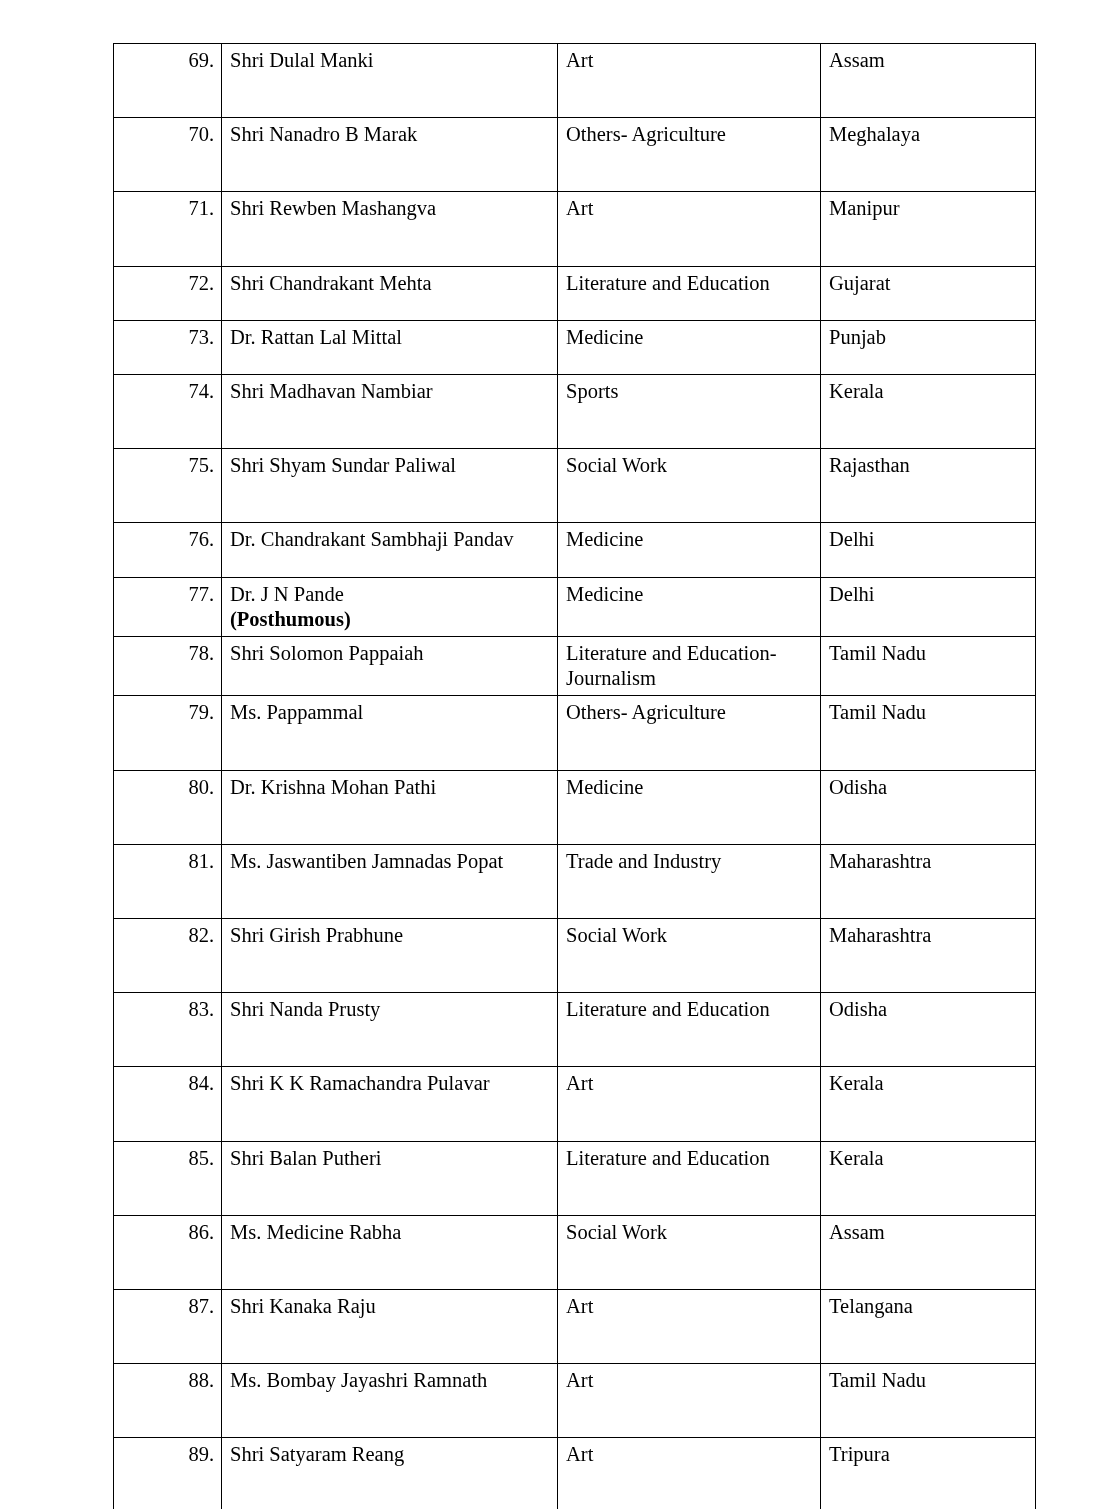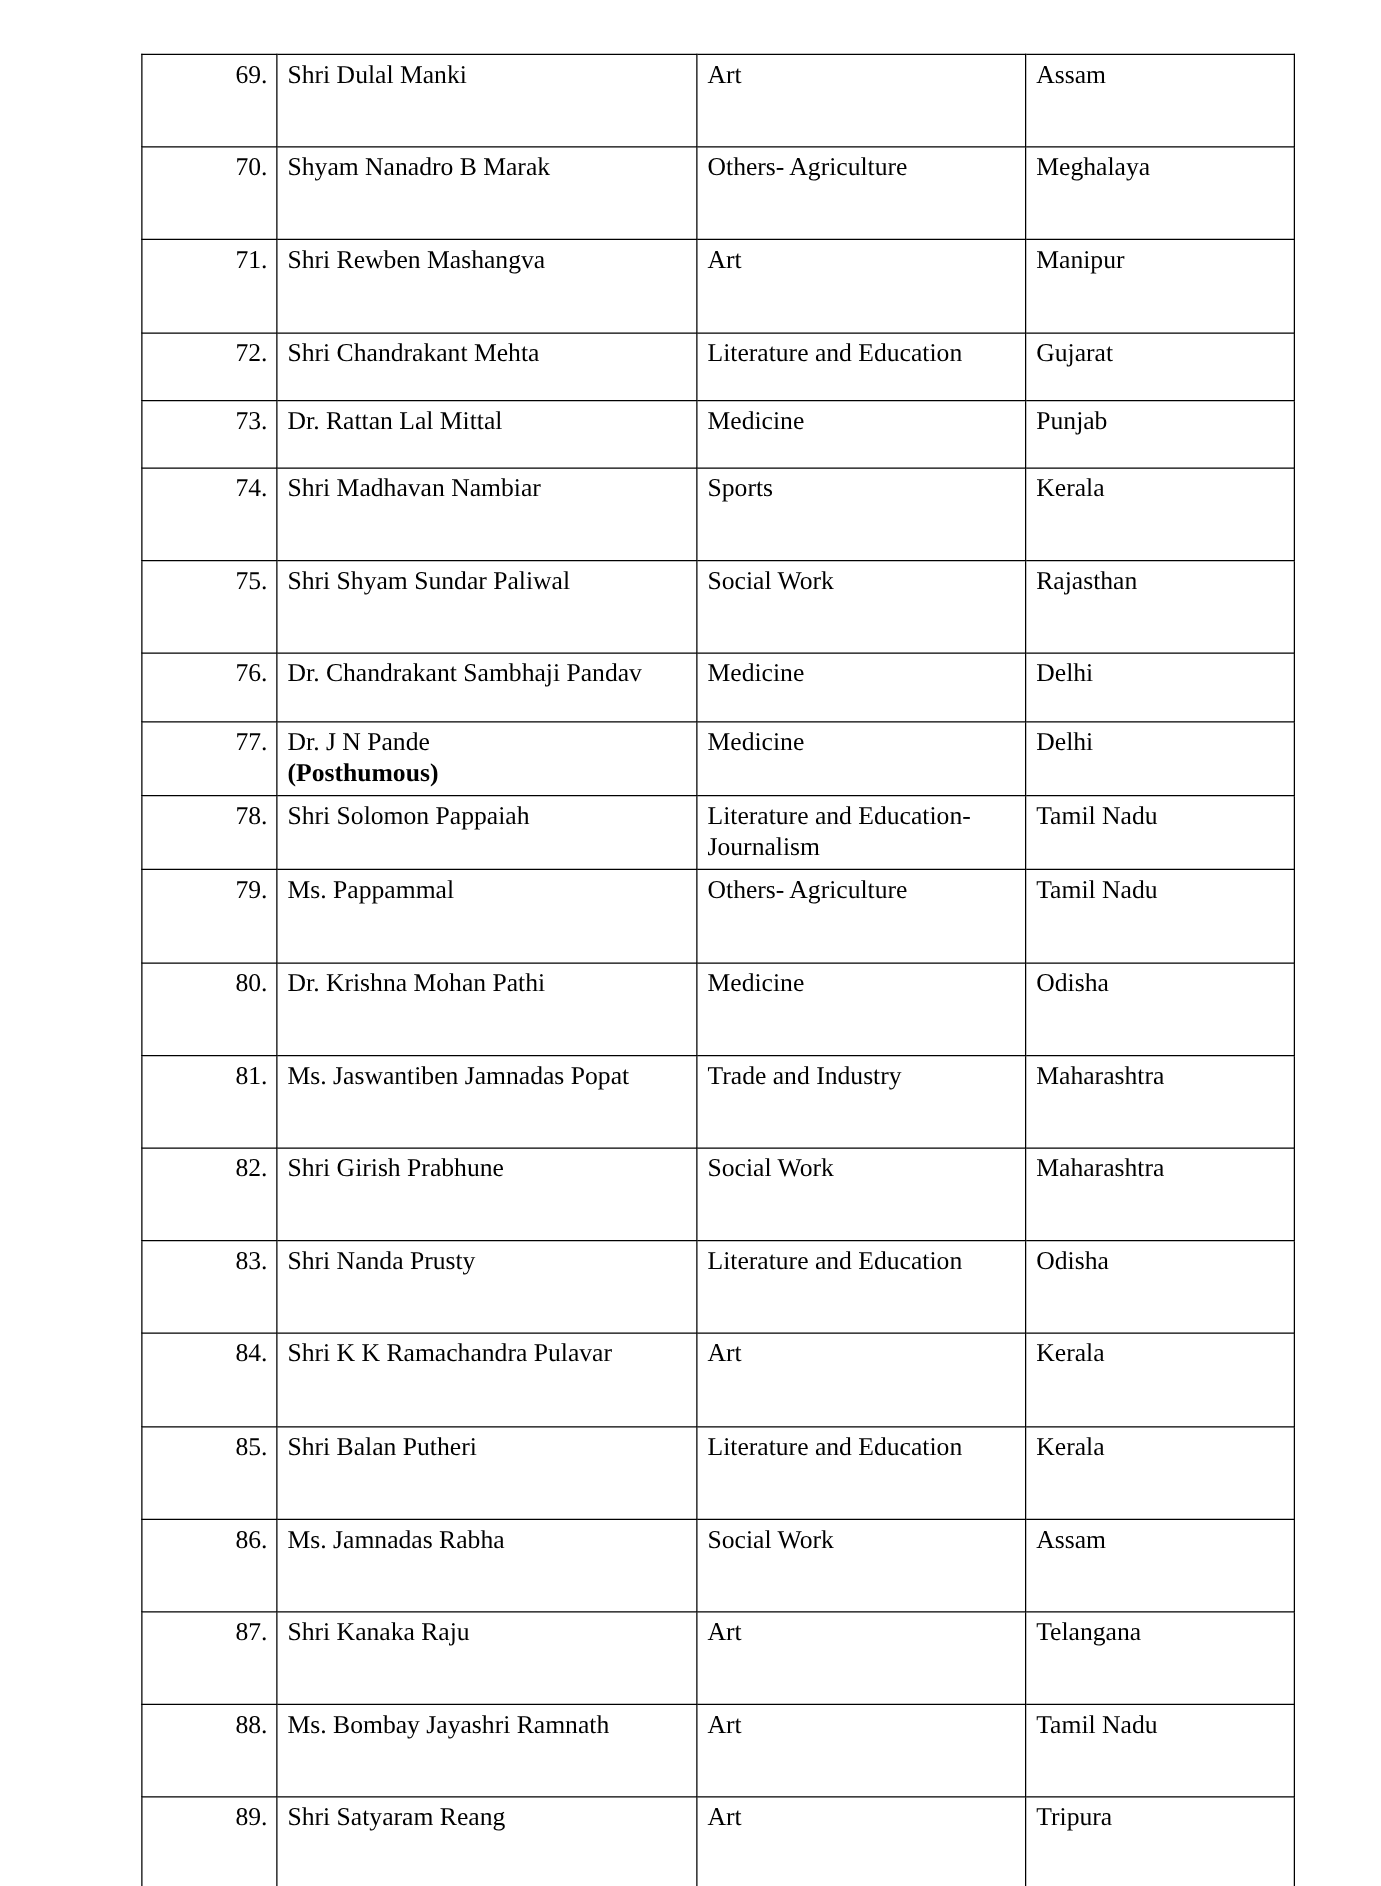--- a/index.html
+++ b/index.html
@@ -68,21 +68,21 @@
           <td class="c-sl" style="min-height: 40px;">69.<div style="height: 40px; width: 0px;"></div></td>
           <td class="c-name">
             <span class="nm">Shri Dulal Manki</span>
           </td>
           <td class="c-field">Art</td>
           <td class="c-state">Assam</td>
         </tr>
         <tr>
           <td class="c-sl" style="min-height: 40px;">70.<div style="height: 40px; width: 0px;"></div></td>
           <td class="c-name">
-            <span class="nm">Shyam Nanadro B Marak</span>
+            <span class="nm">Shri Nanadro B Marak</span>
           </td>
           <td class="c-field">Others- Agriculture</td>
           <td class="c-state">Meghalaya</td>
         </tr>
         <tr>
           <td class="c-sl" style="min-height: 40px;">71.<div style="height: 40px; width: 0px;"></div></td>
           <td class="c-name">
             <span class="nm">Shri Rewben Mashangva</span>
           </td>
           <td class="c-field">Art</td>
@@ -197,21 +197,21 @@
           <td class="c-sl" style="min-height: 40px; margin-top: 45px;">85.<div style="height: 40px; width: 0px;"></div></td>
           <td class="c-name">
             <span class="nm">Shri Balan Putheri</span>
           </td>
           <td class="c-field">Literature and Education</td>
           <td class="c-state">Kerala</td>
         </tr>
         <tr>
           <td class="c-sl" style="min-height: 40px;">86.<div style="height: 40px; width: 0px;"></div></td>
           <td class="c-name">
-            <span class="nm">Ms. Jamnadas Rabha</span>
+            <span class="nm">Ms. Medicine Rabha</span>
           </td>
           <td class="c-field">Social Work</td>
           <td class="c-state">Assam</td>
         </tr>
         <tr>
           <td class="c-sl" style="min-height: 40px;">87.<div style="height: 40px; width: 0px;"></div></td>
           <td class="c-name">
             <span class="nm">Shri Kanaka Raju</span>
           </td>
           <td class="c-field">Art</td>

